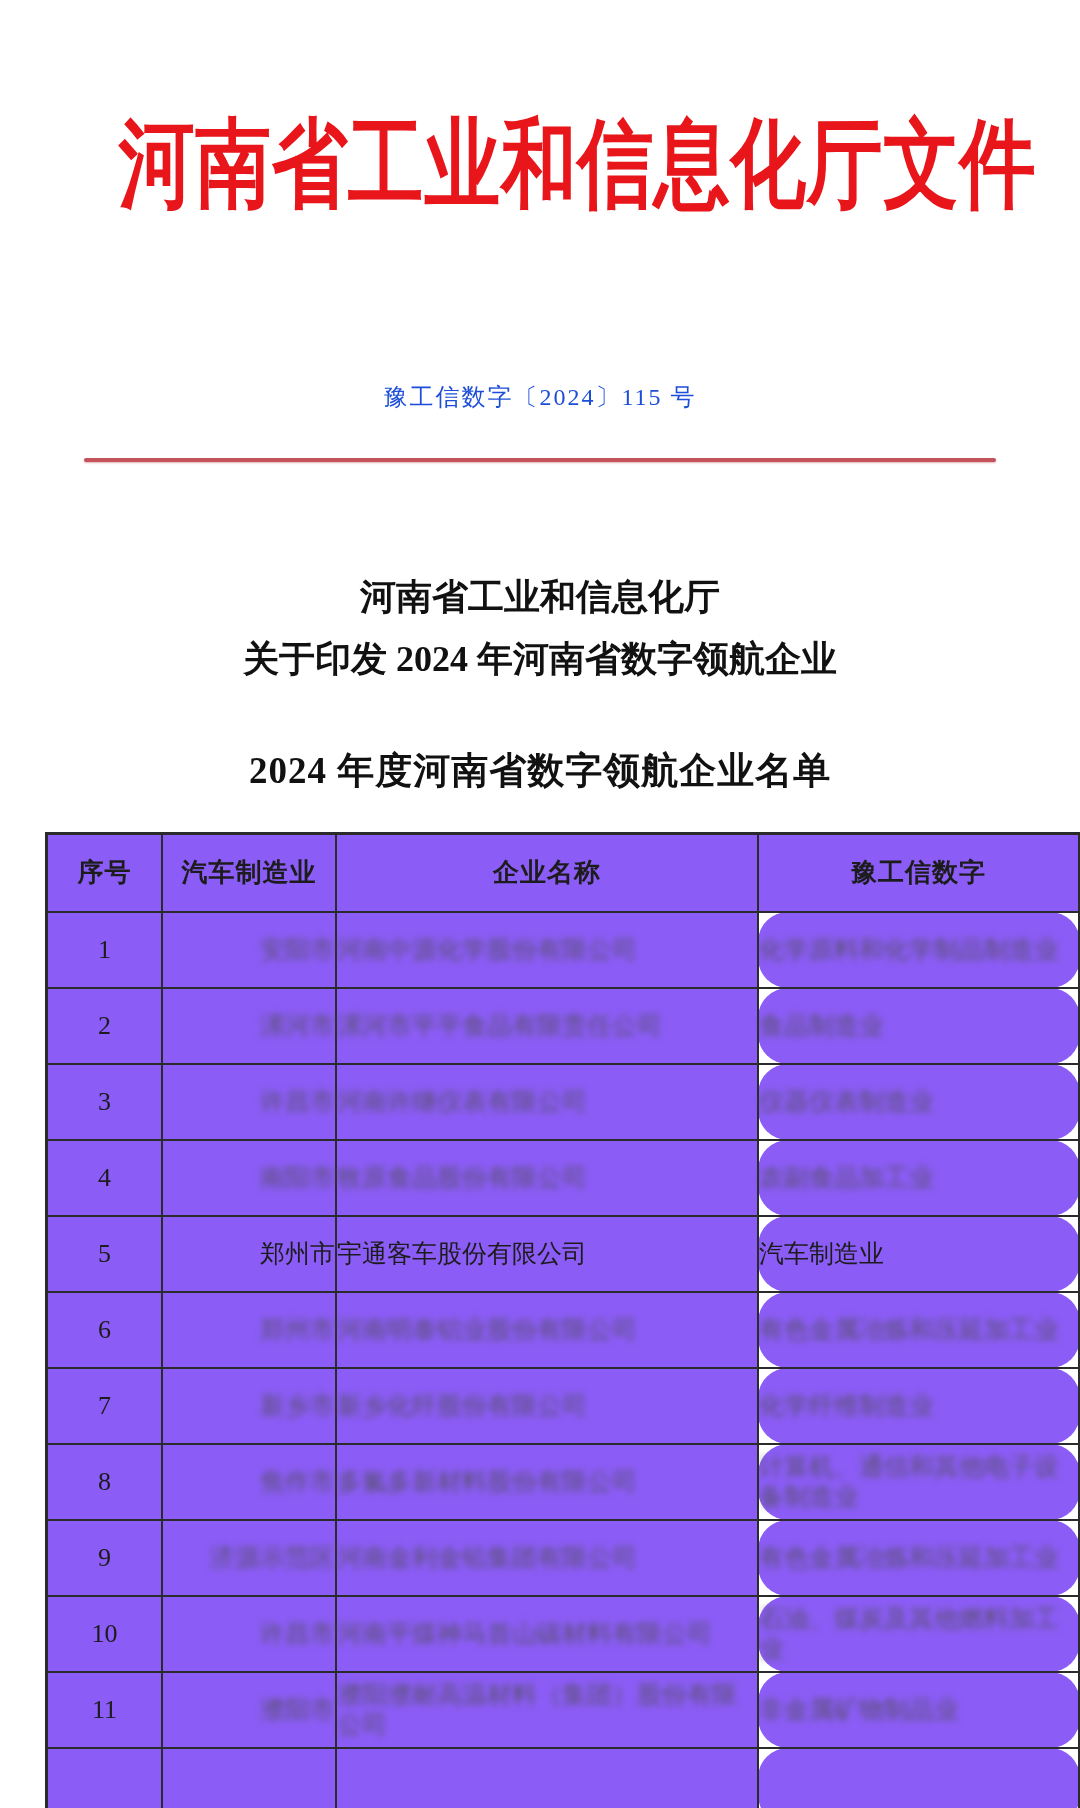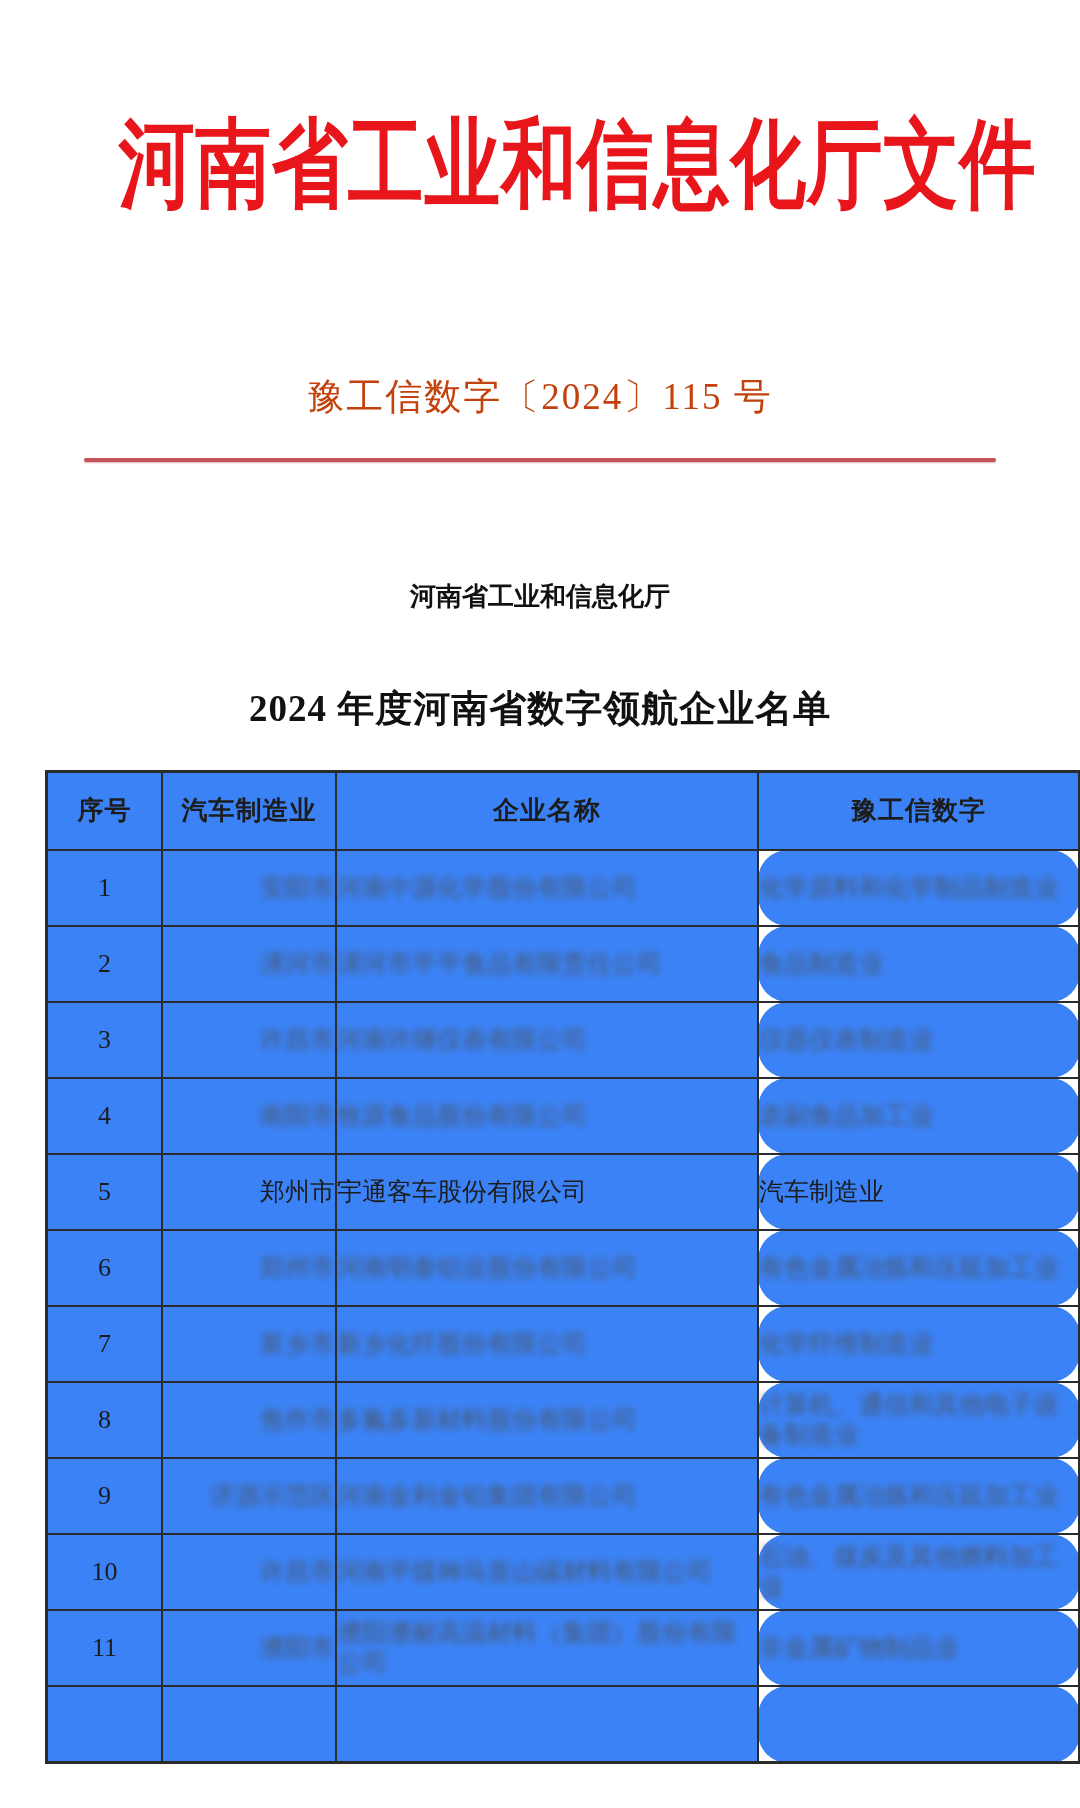--- a/index.html
+++ b/index.html
@@ -28,40 +28,40 @@
     transform-origin: 50% 50%;
     letter-spacing: 1px;
   }
 
   
   .doc-number {
     margin-top: 152px;
     height: 42px;
     line-height: 42px;
     text-align: center;
-    font-size: 37px;
-    color: #c2410c;
+    font-size: 24px;
+    color: #1d4ed8;
     letter-spacing: 2px;
   }
 
   
   .red-divider {
     width: 912px;
     height: 4px;
     margin: 40px auto 0 auto;
     background: #c4545c;
     box-shadow: 0 1px 2px rgba(196, 84, 92, 0.45);
     border-radius: 2px;
   }
 
   
   .doc-title {
     margin-top: 104px;
     text-align: center;
-    font-size: 26px;
+    font-size: 36px;
     font-weight: bold;
     line-height: 62px;
     color: #111111;
   }
 
   
   .table-caption {
     margin-top: 56px;
     text-align: center;
     font-size: 37px;
@@ -77,21 +77,21 @@
     width: 996px;
     border-collapse: collapse;
     table-layout: fixed;
     font-size: 25px;
     color: #1c1c1c;
   }
   table.roster th, table.roster td {
     border: 2px solid #2b2b2b;
     line-height: 1.2;
     vertical-align: middle;
-    background: #3b82f6;
+    background: #8b5cf6;
   }
   table.roster { border: 3px solid #2b2b2b; }
   table.roster th {
     height: 64px;
     font-size: 26px;
     font-weight: bold;
     text-align: center;
     letter-spacing: 1px;
   }
   table.roster td { height: 62px; padding: 6px 0; }
@@ -116,20 +116,21 @@
 <div class="page">
 
   <div class="letterhead">河南省工业和信息化厅文件</div>
 
   <div class="doc-number">豫工信数字〔2024〕115 号</div>
 
   <div class="red-divider"></div>
 
   <div class="doc-title">
     <div>河南省工业和信息化厅</div>
+    <div>关于印发 2024 年河南省数字领航企业</div>
   </div>
 
   <div class="table-caption">2024 年度河南省数字领航企业名单</div>
 
   <table class="roster">
     <thead>
       <tr>
         <th class="c-no">序号</th>
         <th class="c-district">汽车制造业</th>
         <th class="c-company">企业名称</th>

